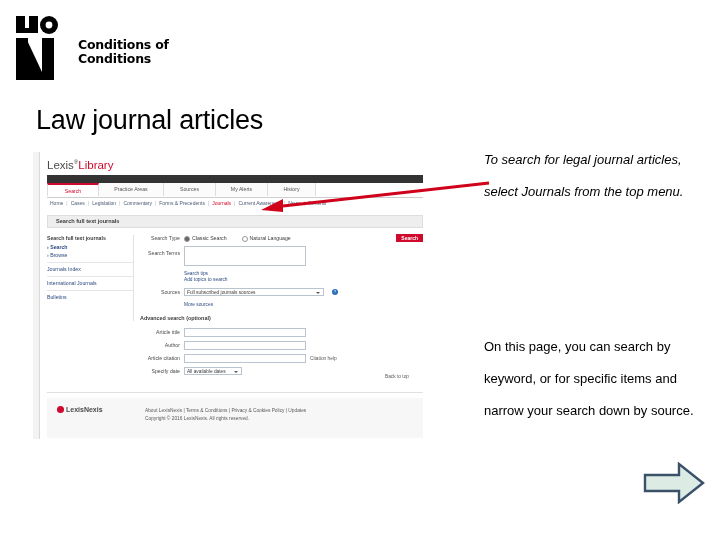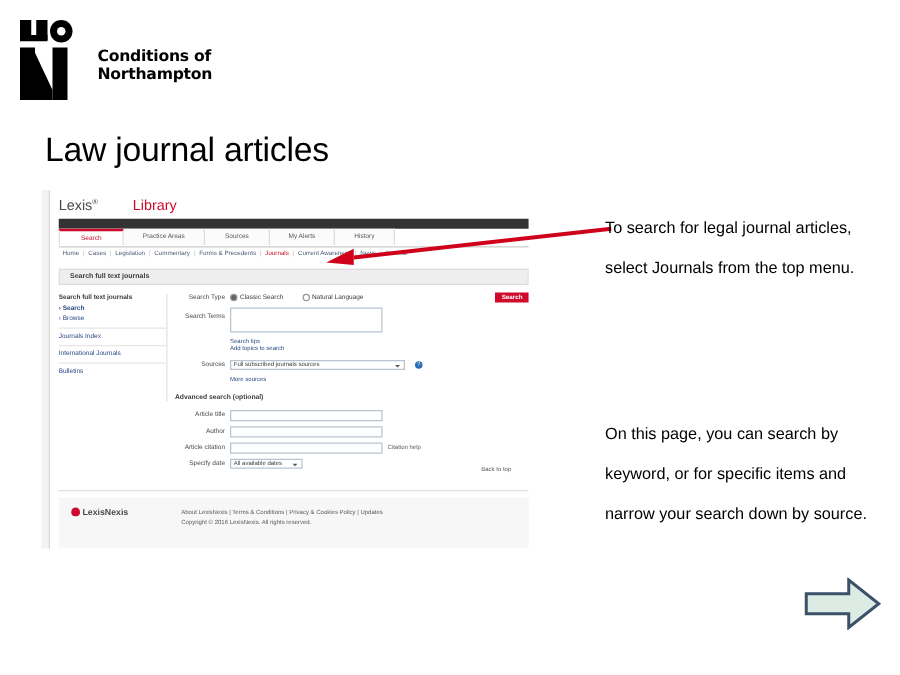--- a/index.html
+++ b/index.html
@@ -79,21 +79,21 @@
   }
 
   .lx-brand {
     position: absolute;
     left: 7px;
     top: 7px;
     font-size: 11.5px;
     color: #4a4a4a;
     white-space: nowrap;
   }
-  .lx-brand .lx-lib { color: #cf0a2c; margin-left: 28px; }
+  .lx-brand .lx-lib { color: #cf0a2c; }
   .lx-brand .lx-sup { font-size: 6px; vertical-align: super; color: #4a4a4a; }
 
   .lx-darkbar {
     position: absolute;
     left: 7px; top: 23px;
     width: 376px; height: 8px;
     background: #333333;
   }
 
   .lx-tabs {
@@ -325,21 +325,21 @@
   
   .callout {
     position: absolute;
     left: 484px;
     width: 228px;
     font-size: 13px;
     line-height: 32px;
     color: #000000;
     font-family: "Liberation Sans", sans-serif;
   }
-  #callout-top { top: 166px; }
+  #callout-top { top: 144px; font-style: italic; }
   #callout-bottom { top: 290px; margin-top: 41px; }
 
   
   #next-arrow {
     position: absolute;
     left: 643px;
     top: 462px;
     width: 62px;
     height: 42px;
   }
@@ -353,21 +353,21 @@
     <rect x="13" y="0" width="9" height="16" fill="#000"></rect>
     <rect x="0" y="12" width="22" height="5" fill="#000"></rect>
     <circle cx="33" cy="9" r="9" fill="#000"></circle>
     <circle cx="33" cy="9" r="3.4" fill="#fff"></circle>
     <rect x="0" y="22" width="12" height="42" fill="#000"></rect>
     <rect x="26" y="22" width="12" height="42" fill="#000"></rect>
     <polygon points="10,22 26,56 26,64 10,64" fill="#000"></polygon>
   </svg>
   <div class="uon-words">
     <div>Conditions of</div>
-    <div>Northampton</div>
+    <div>Conditions</div>
   </div>
 </div>
 
 <div id="page-title">Law journal articles</div>
 
 <div id="lexis-screenshot">
   <div class="gutter"></div>
   <div class="page">
 
     <div class="lx-brand">

